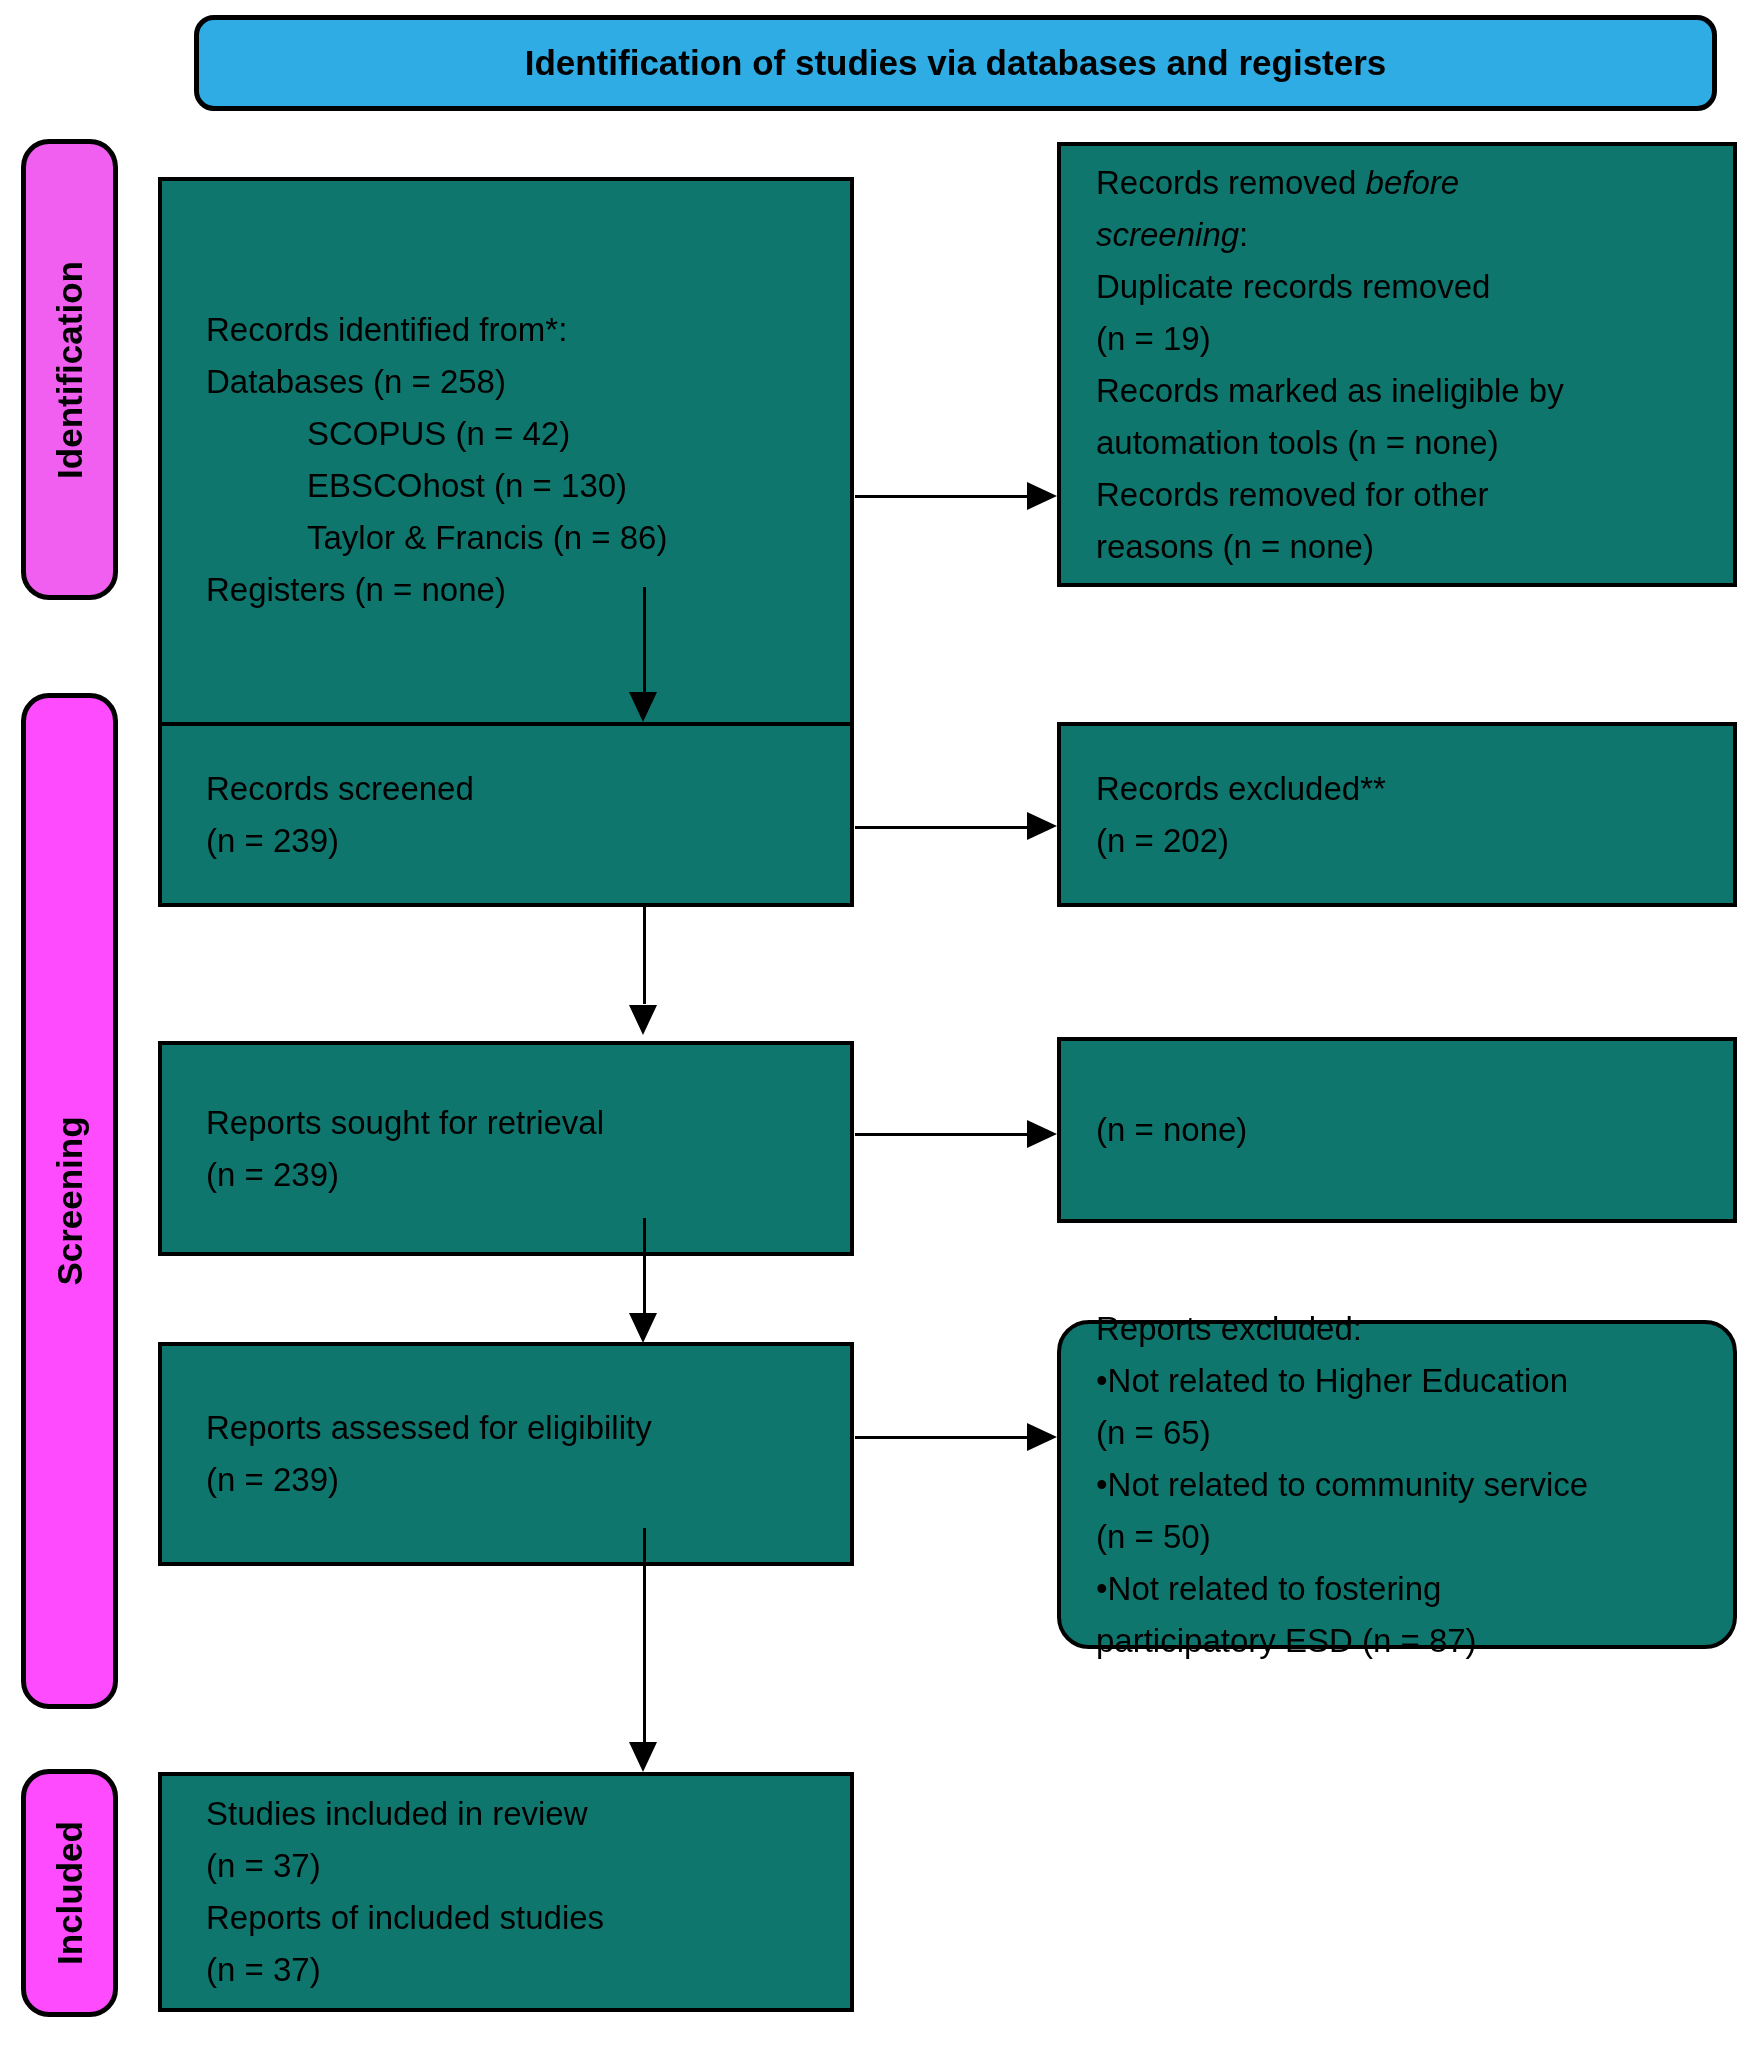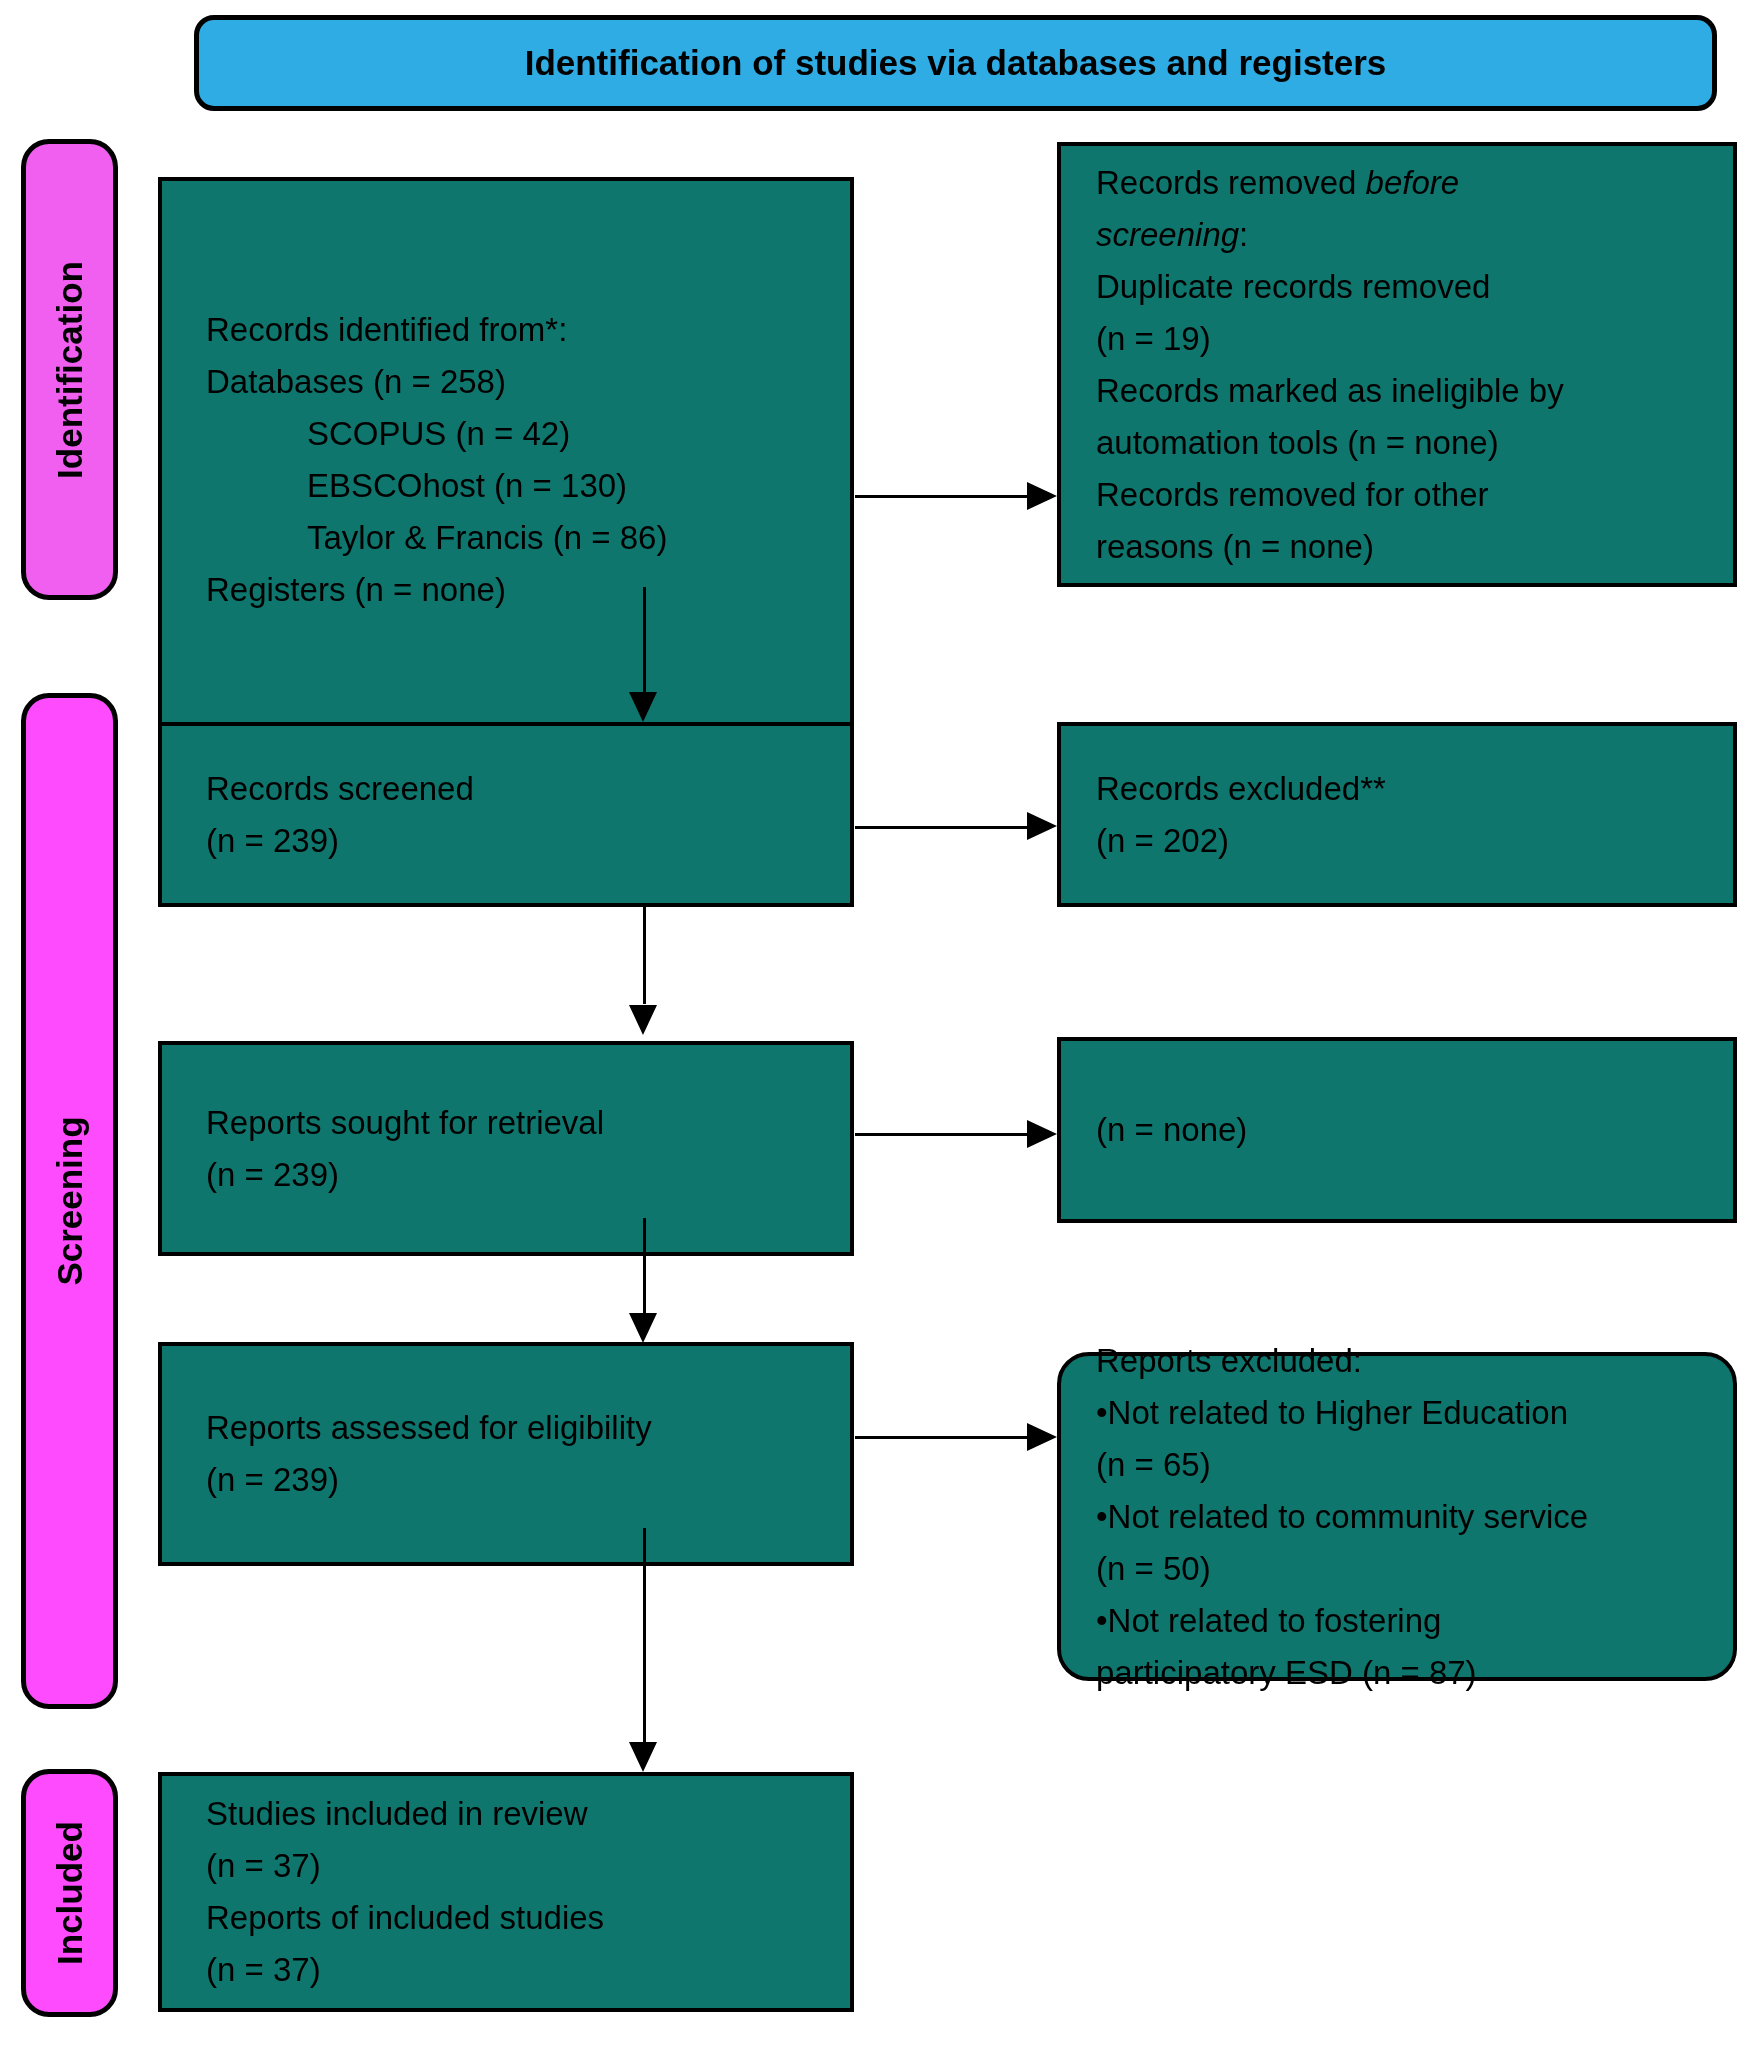--- a/index.html
+++ b/index.html
@@ -53,21 +53,21 @@
   .indent { padding-left: 101px; }
   .it { font-style: italic; }
 
   #box-l1 { top: 141px;  height: 566px; margin-top: 36px; }
   #box-r1 { top: 142px;  height: 445px; }
   #box-l2 { top: 722px; height: 185px; }
   #box-r2 { top: 722px; height: 185px; }
   #box-l3 { top: 1041px; height: 215px; }
   #box-r3 { top: 1037px; height: 186px; }
   #box-l4 { top: 1342px; height: 224px; }
-  #box-r4 { top: 1352px; height: 329px; border-radius: 32px; }
+  #box-r4 { top: 1320px; height: 329px; border-radius: 32px; }
   #box-l5 { top: 1772px; height: 240px; }
 
   
   .vline { position: absolute; left: 643px; width: 2.7px; background: #000; }
   .hline { position: absolute; left: 855px; width: 175px; height: 2.7px; background: #000; }
   .vhead {
     position: absolute; left: 629px; width: 0; height: 0;
     border-left: 14.7px solid transparent; border-right: 14.7px solid transparent;
     border-top: 30px solid #000;
   }

